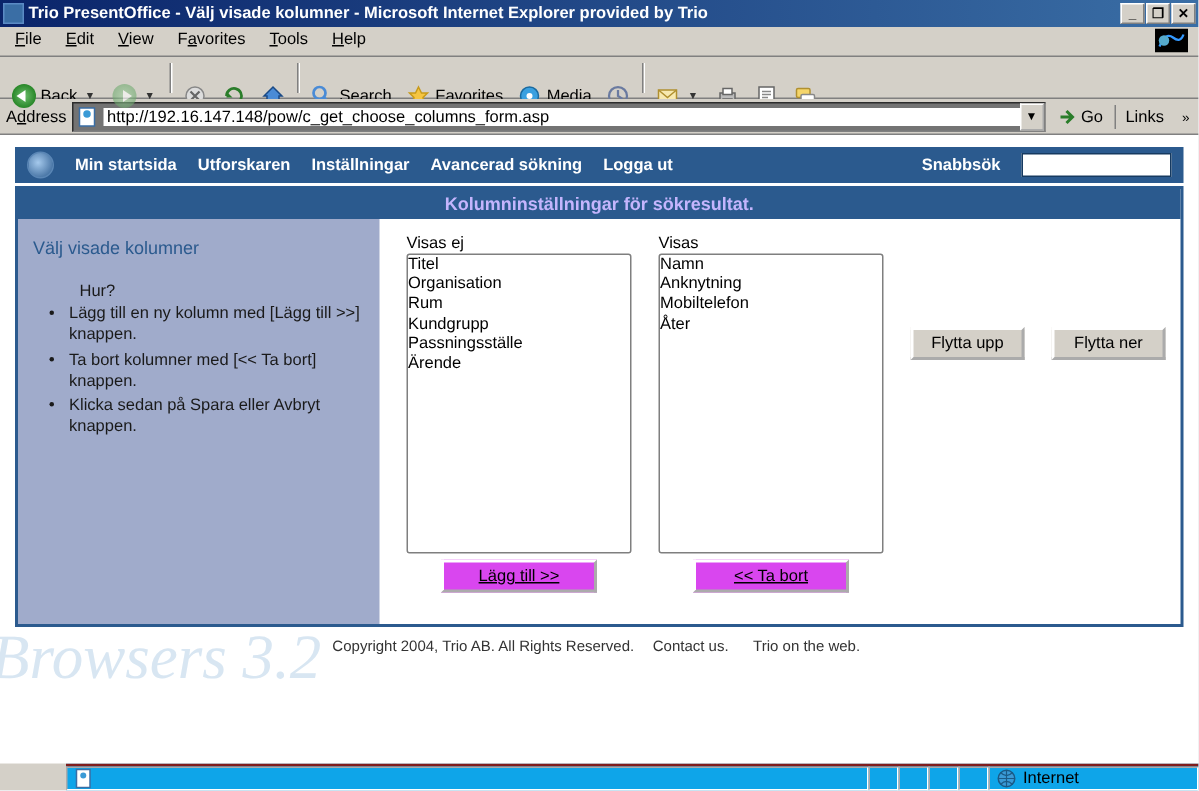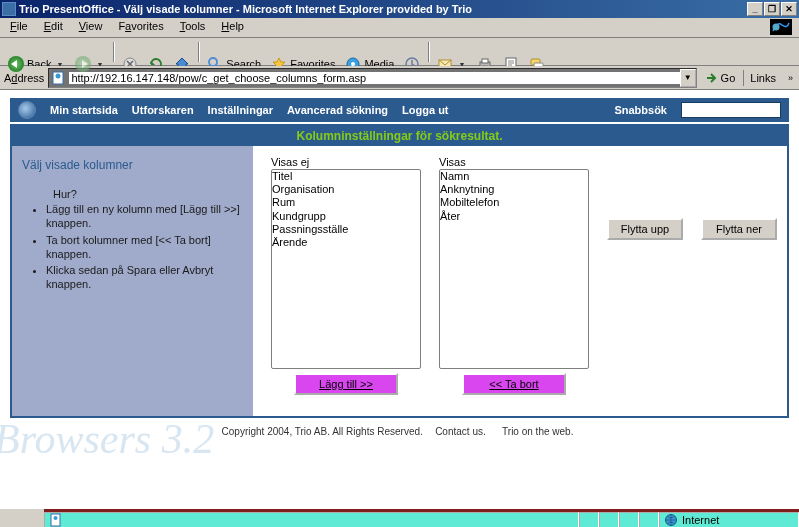--- a/index.html
+++ b/index.html
@@ -31,42 +31,42 @@
 .addressbar .urldd { width: 16px; height: 18px; background: #d4d0c8; border: 1px outset #fff; font-size: 8px; text-align: center; line-height: 16px; cursor: pointer; }
 .addressbar .gobtn { display: flex; align-items: center; gap: 2px; padding: 0 4px; cursor: pointer; font-size: 11px; height: 20px; }
 .addressbar .links { padding: 2px 6px; font-size: 11px; border-left: 1px solid #808080; }
 .content { flex: 1; background: white; position: relative; overflow: hidden; }
 .appbar { background: #2b5a8e; color: white; height: 24px; display: flex; align-items: center; padding: 0 8px; gap: 14px; font-size: 11px; font-weight: bold; margin: 8px 10px 0 10px; }
 .appbar .applogo { width: 18px; height: 18px; border-radius: 50%; background: radial-gradient(circle at 40% 40%, #a5c9ec, #2b5a8e); border: 1px solid #5a86b5; }
 .appbar .applink { cursor: pointer; }
 .appbar .spacer { flex: 1; }
 .appbar input { width: 100px; height: 16px; border: 1px solid #163a60; font-size: 11px; padding: 0 2px; outline: none; }
 .panel { margin: 2px 10px 0 10px; border: 2px solid #2b5a8e; background: white; }
-.panel-title { background: #2b5a8e; color: #84cc16; text-align: center; font-weight: bold; padding: 3px 0; font-size: 12px; }
+.panel-title { background: #2b5a8e; color: #c4b5fd; text-align: center; font-weight: bold; padding: 3px 0; font-size: 12px; }
 .panel-body { display: flex; min-height: 270px; }
 .leftcol { background: #a0abcb; color: #1a1a1a; width: 290px; padding: 12px 10px 12px 10px; font-size: 11px; }
 .leftcol h4 { color: #2b5a8e; font-size: 12px; margin-bottom: 16px; font-weight: normal; }
 .leftcol .hur { margin-left: 31px; margin-bottom: 2px; }
 .leftcol ul { list-style: disc; margin-left: 24px; }
 .leftcol li { margin-bottom: 2px; line-height: 1.3; }
 .midcol { flex: 1; display: flex; gap: 18px; padding: 10px 10px 10px 18px; }
 .listcol { display: flex; flex-direction: column; }
 .listcol .listlabel { font-size: 11px; margin-bottom: 1px; }
 .listcol select { width: 150px; height: 200px; border: 1px solid #7f7f7f; font-size: 11px; font-family: Tahoma, Arial; background: white; }
 .listcol .listbtn { margin-top: 4px; width: 104px; height: 22px; font-size: 11px; background: #d946ef; border: 2px outset #fff; cursor: pointer; align-self: center; text-decoration: underline; }
 .movecol { display: flex; flex-direction: row; gap: 18px; padding-top: 62px; }
 .movecol button { width: 76px; height: 22px; font-size: 11px; background: #d4d0c8; border: 2px outset #fff; cursor: pointer; }
 .actionrow { text-align: right; padding: 6px 14px 8px 0; font-size: 11px; margin: 0 10px 0 10px; }
 .actionrow .aicn { display: inline-block; vertical-align: middle; margin: 0 2px; }
 .actionrow a { color: #000; text-decoration: none; cursor: pointer; }
 .footer { text-align: center; font-size: 10px; padding: 8px 0 6px 0; color: #333; }
 .footer a { color: #333; text-decoration: none; margin: 0 4px; cursor: pointer; }
 .watermark { position: absolute; left: -6px; bottom: 46px; font-size: 42px; color: #d8e6f2; font-family: Georgia, serif; font-style: italic; z-index: 0; pointer-events: none; }
 .content-inner { position: relative; z-index: 1; }
-.statusbar { height: 18px; background: #5eead4; border-top: 4px solid #7f1d1d; display: flex; align-items: center; font-size: 11px; margin-left: 44px; }
+.statusbar { height: 18px; background: #0ea5e9; border-top: 2px solid #7f1d1d; display: flex; align-items: center; font-size: 11px; margin-left: 44px; }
 .statusbar .cell { border: 1px inset #fff; height: 16px; padding: 0 4px; display: flex; align-items: center; gap: 4px; }
 .statusbar .cell.main { flex: 1; }
 svg { display: block; }
 </style>
 </head>
 <body>
 
 <div class="window">
 
   <div class="titlebar">

